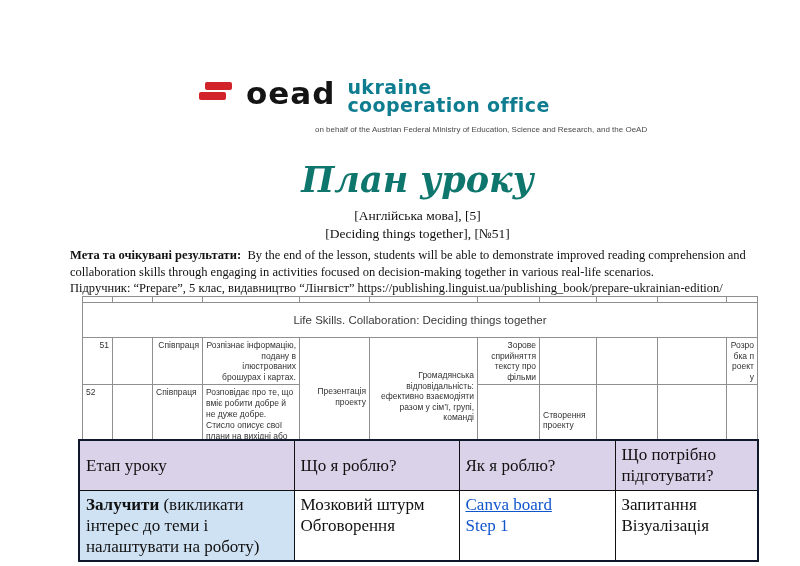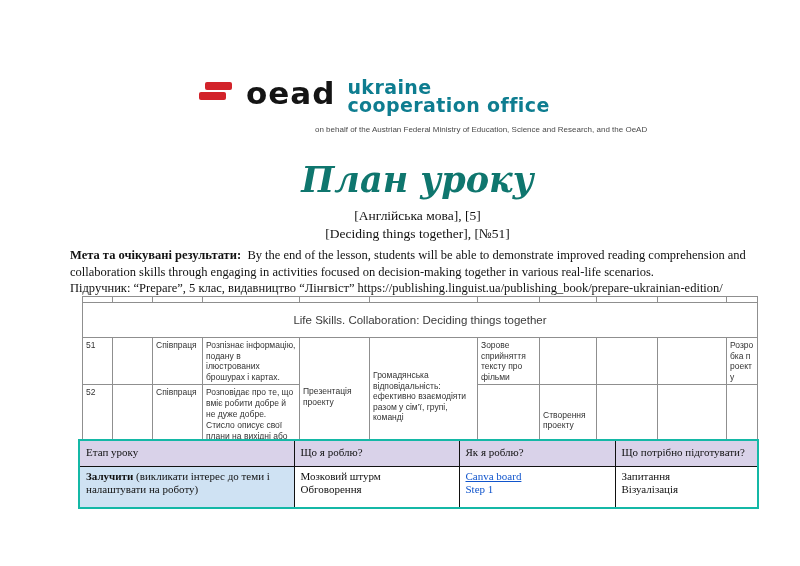--- a/index.html
+++ b/index.html
@@ -29,29 +29,29 @@
   
   .intro { position:absolute; left:70px; top:247px; width:694px; font-size:12.5px; line-height:16.5px; color:#111; }
   .intro b { font-weight:bold; }
 
   
   .t1 { position:absolute; left:82px; top:296px; border-collapse:collapse; table-layout:fixed;
         font-family:"Liberation Sans", sans-serif; font-size:8.5px; line-height:10.5px; color:#333; }
   .t1 td { border:1px solid #8f8f8f; vertical-align:top; padding:2px 3px; overflow:hidden; }
   .t1 .thin td { padding:0; height:6px; }
   .t1 .t1-title { text-align:center; font-size:11.5px; line-height:14px; color:#3a3a3a; padding:10px; }
-  .t1 .r51 td { height:40px; }
+  .t1 .r51 td { height:40px;text-align:right; }
   .t1 .r52 td { height:66px;margin-top:8px; }
   .t1 td.mid { vertical-align:middle; }
   .t1 td.brk { word-break:break-all; }
   .t1 .r52 td.lh11 { line-height:11px; }
 
   
   .t2 { position:absolute; left:78px; top:439px; border-collapse:collapse; table-layout:fixed;
-        border:2px solid #14b8a6; font-size:11px; line-height:1.25; color:#111;padding-left:35px; }
+        border:2px solid #0f172a; font-size:17px; line-height:1.25; color:#111;padding-left:35px; }
   .t2 td { border:1px solid #111; padding:3px 6px; vertical-align:top; }
   .t2 .hdr td { height:26px; vertical-align:middle; }
   .t2 .body td { height:42px; }
   .link { text-decoration:underline; cursor:pointer; }
 </style>
 </head>
 <body>
 
 <div class="page">
 

